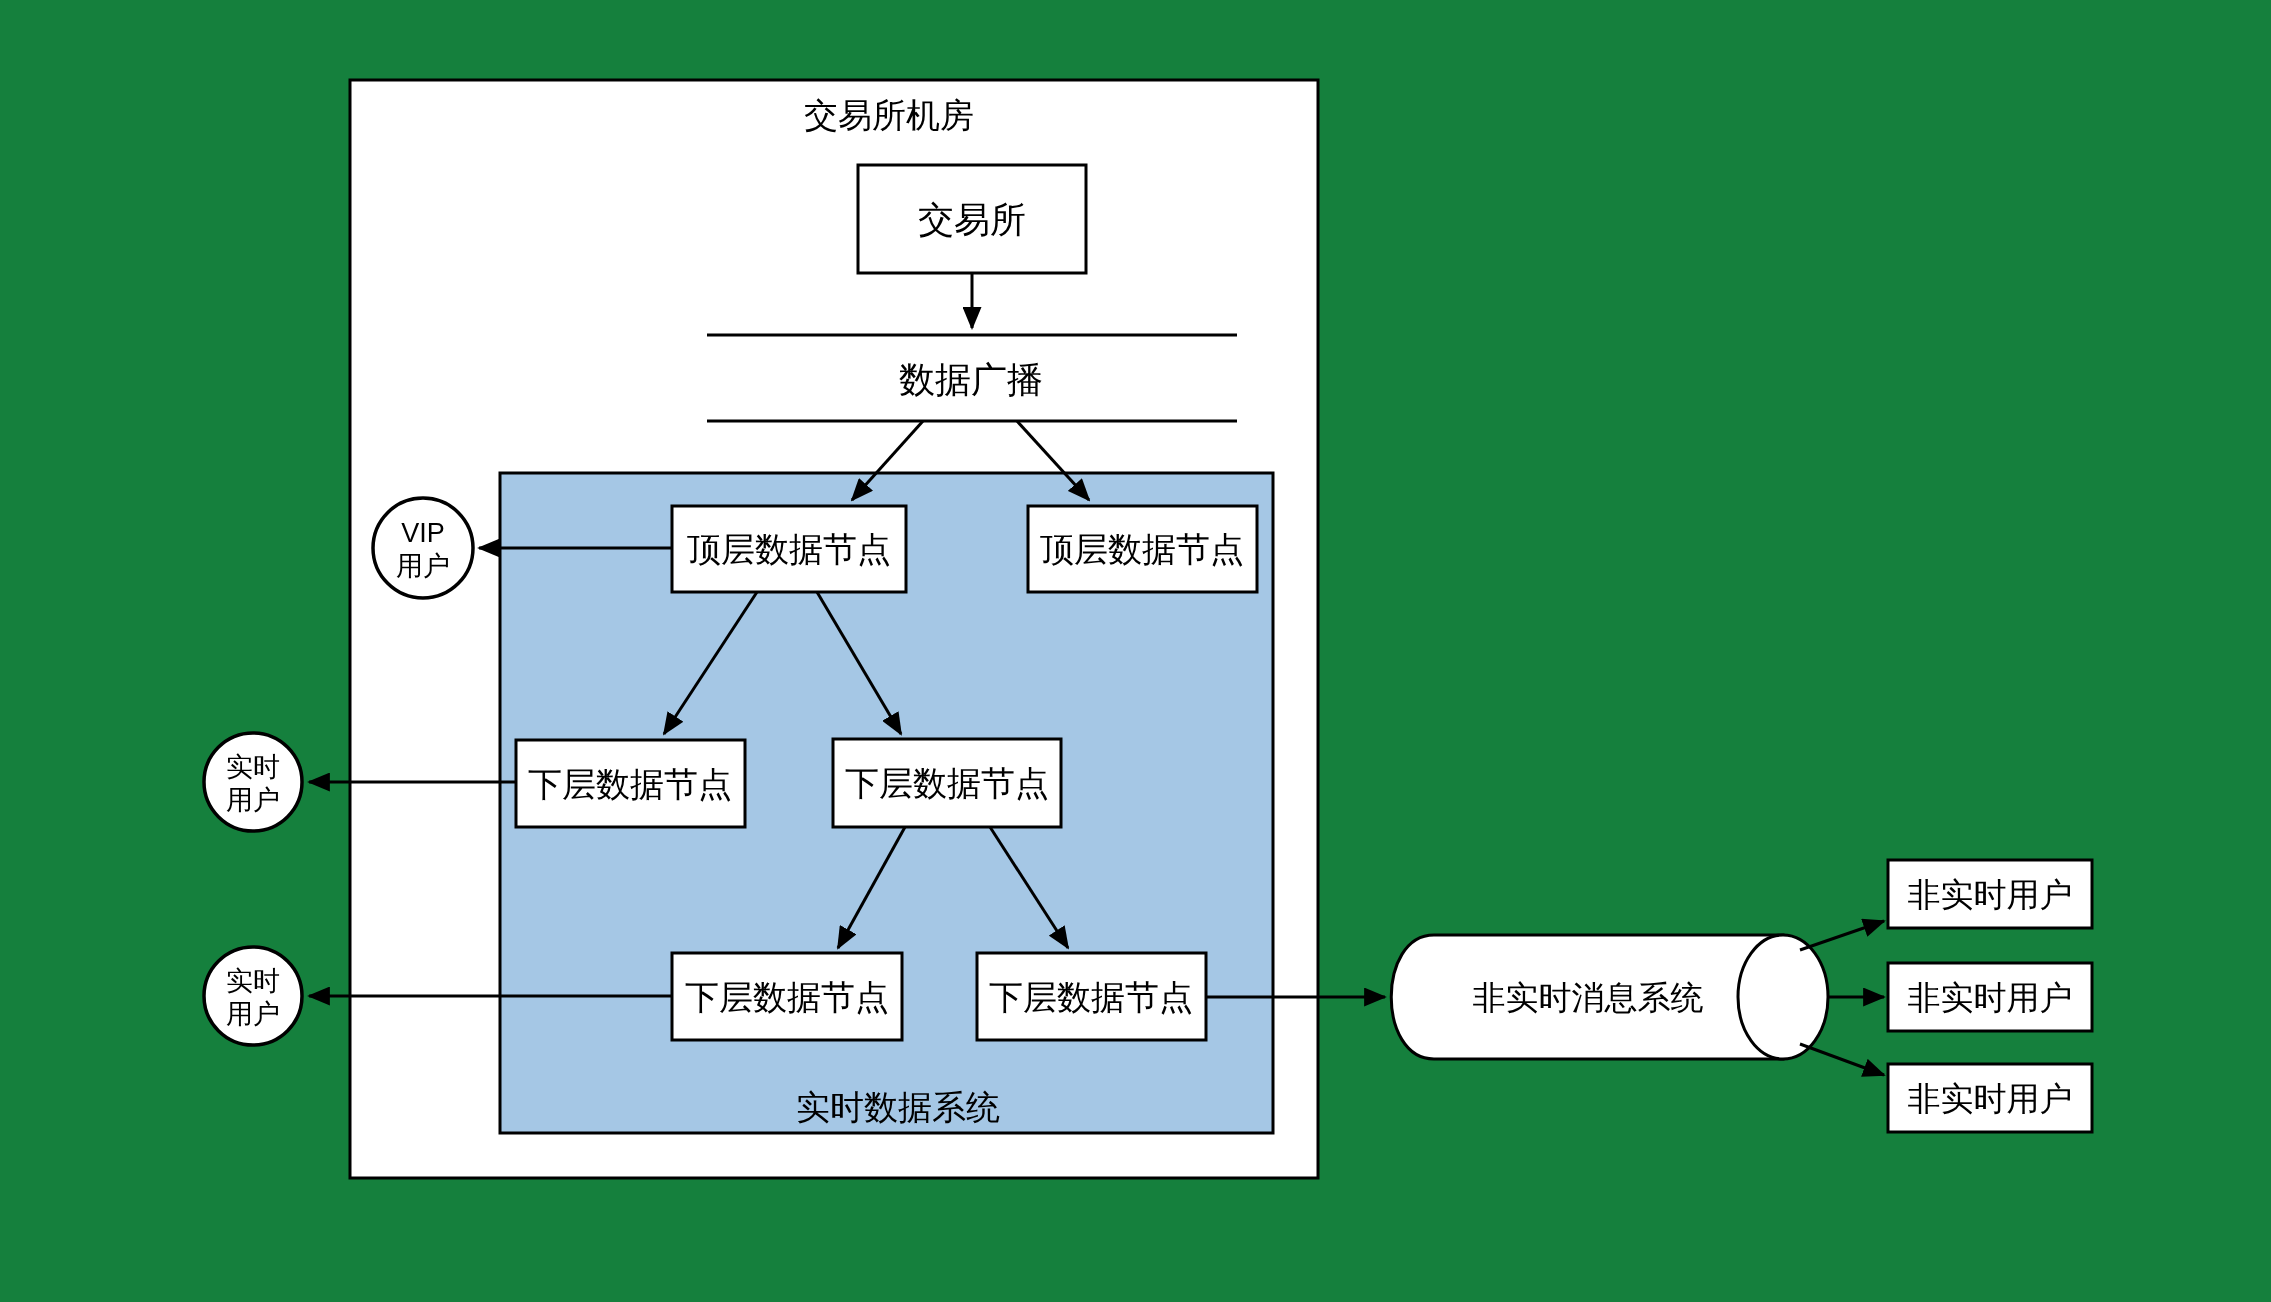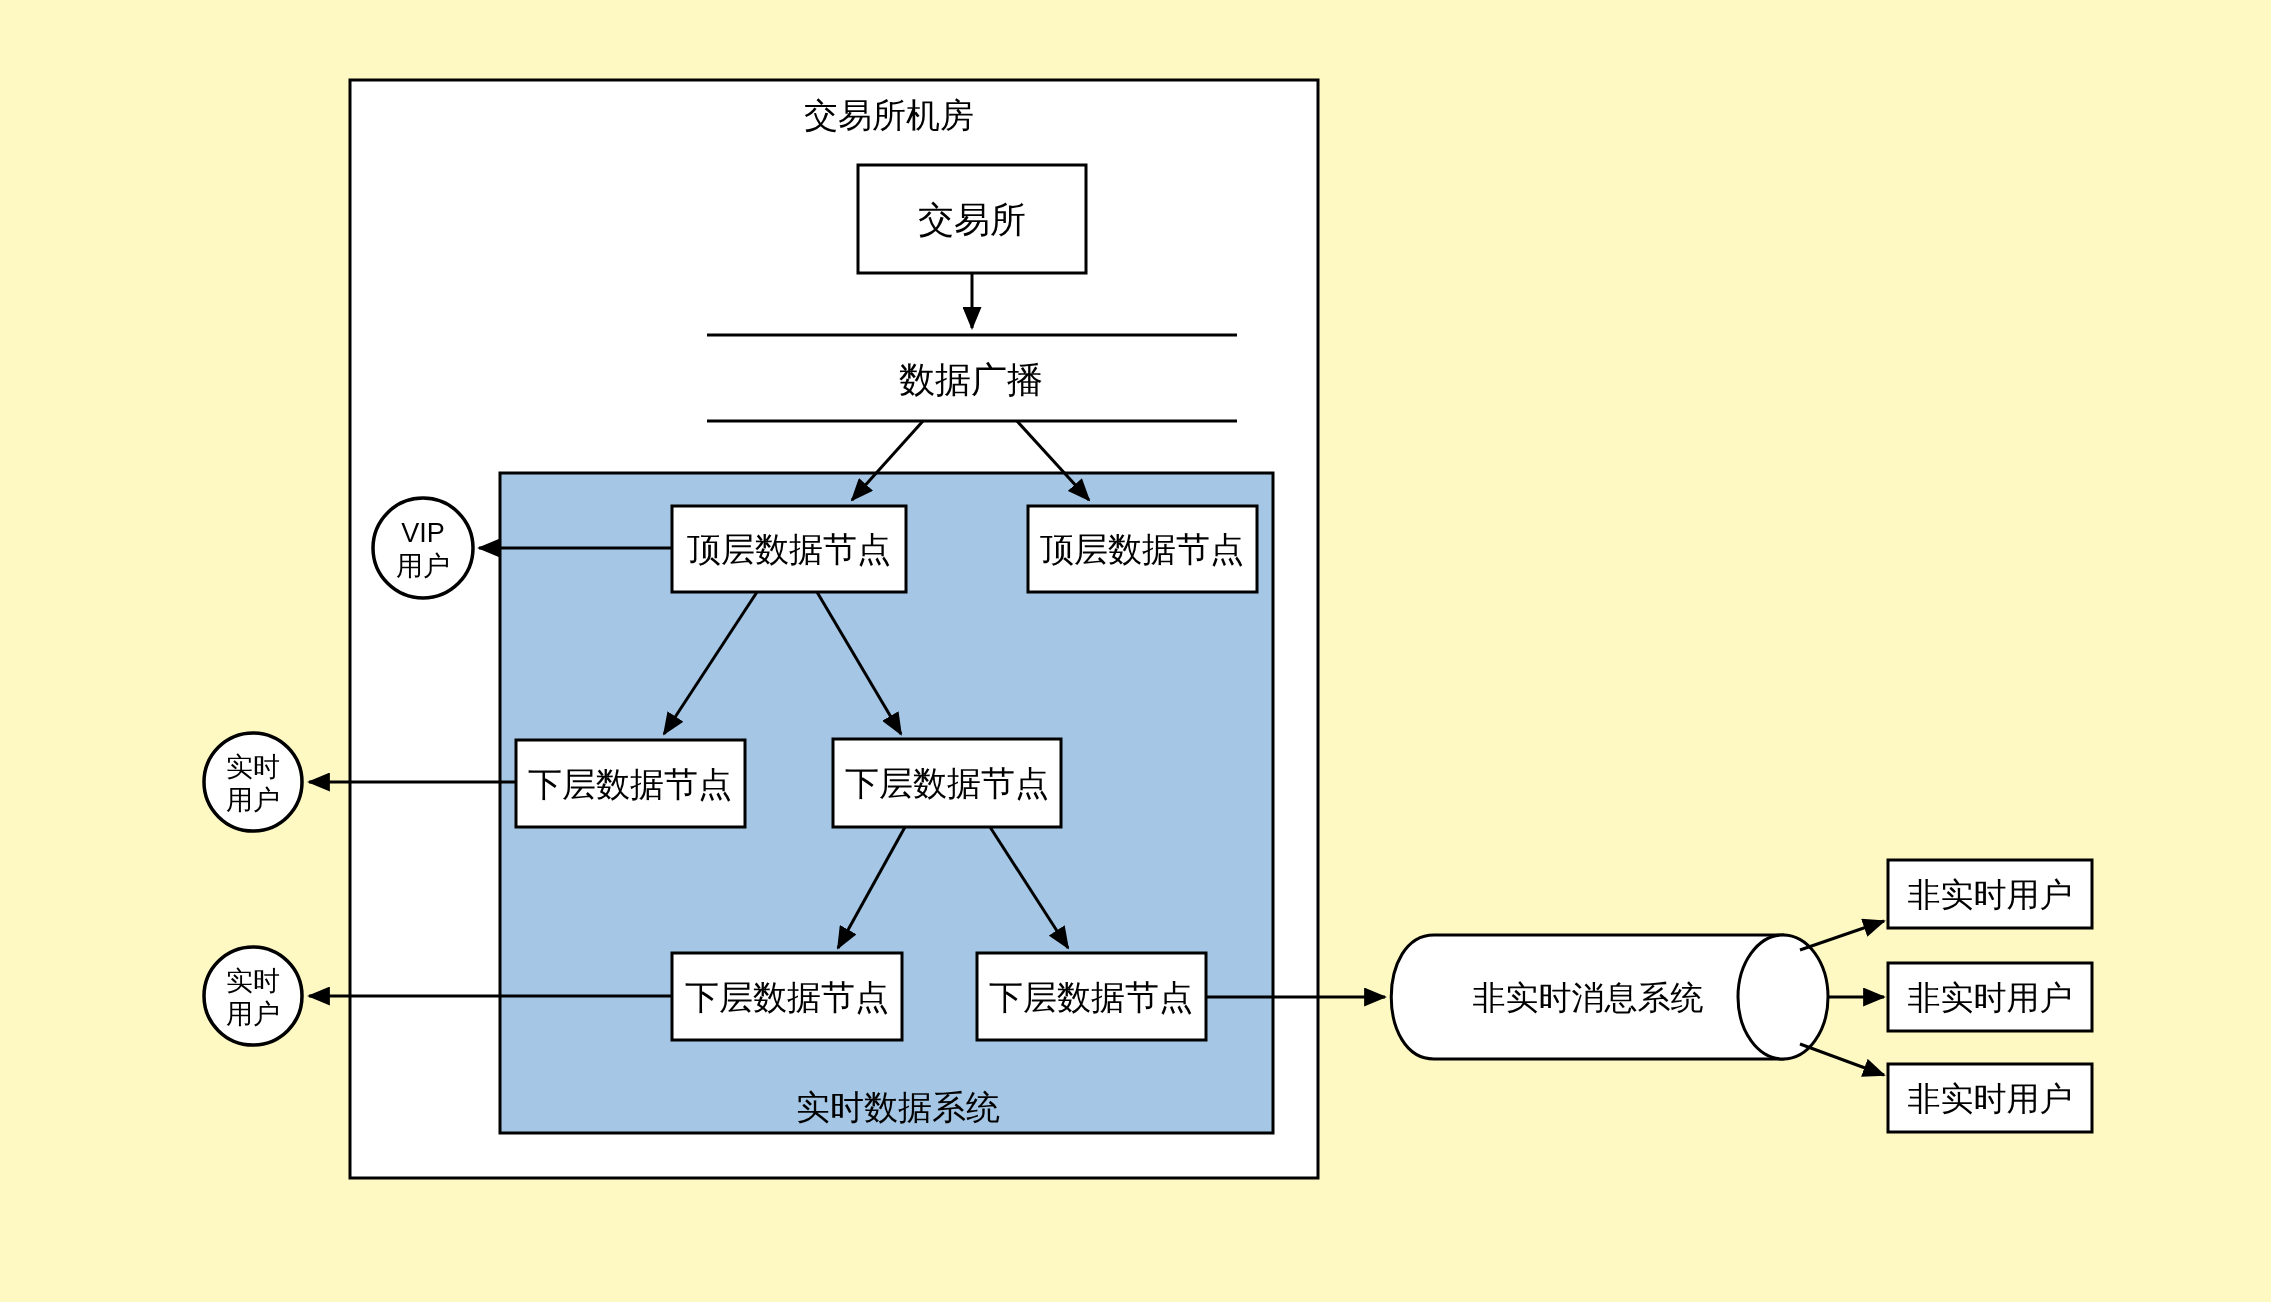--- a/index.html
+++ b/index.html
@@ -1,16 +1,16 @@
 <!DOCTYPE html>
 <html><head>
 <meta charset="utf-8">
 <style>
   html,body{margin:0;padding:0;background:#ffffff;}
-  .canvas{position:relative;width:2271px;height:1302px;background:#fef9c3;overflow:hidden;
+  .canvas{position:relative;width:2271px;height:1302px;background:#15803d;overflow:hidden;
           font-family:"Liberation Sans", sans-serif;}
   svg{position:absolute;left:0;top:0;}
   .shape{fill:#ffffff;stroke:#000000;stroke-width:3px;}
   .region{stroke:#000000;stroke-width:3px;}
   .circle{fill:#ffffff;stroke:#000000;stroke-width:3.5px;}
   .edge{stroke:#000000;stroke-width:3px;fill:none;}
   .lbl{fill:#000000;text-anchor:middle;dominant-baseline:central;
        font-family:"Liberation Sans", sans-serif;}
   .f34{font-size:34px;}
   .f36{font-size:36px;}

